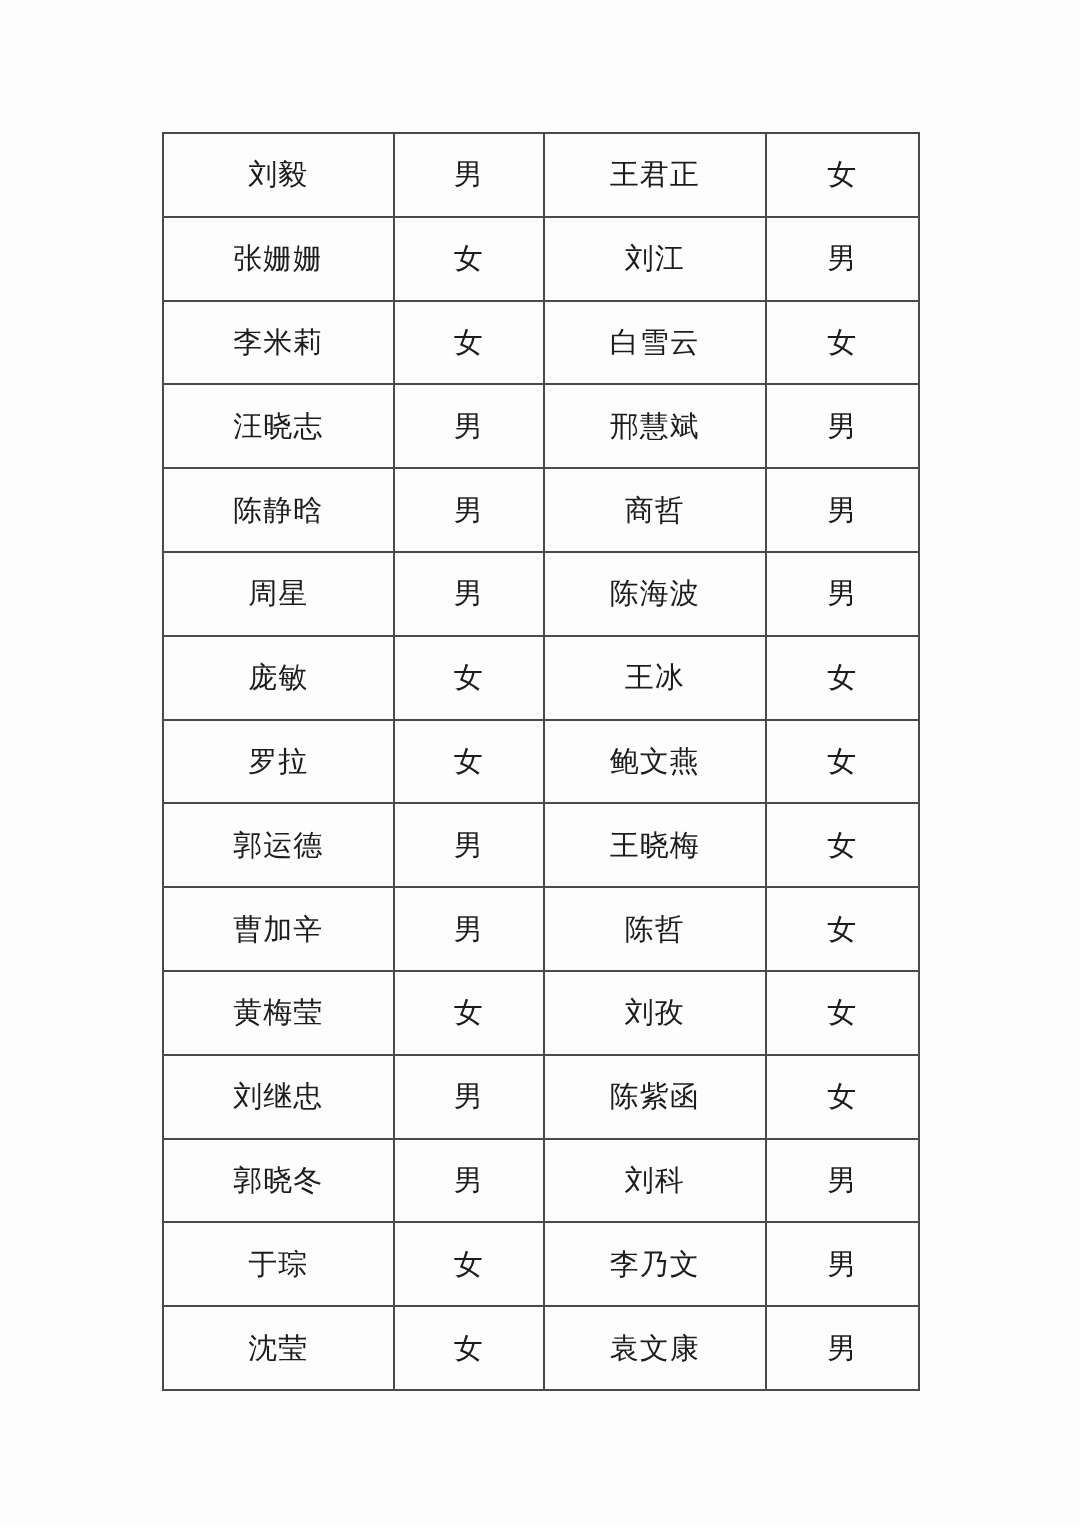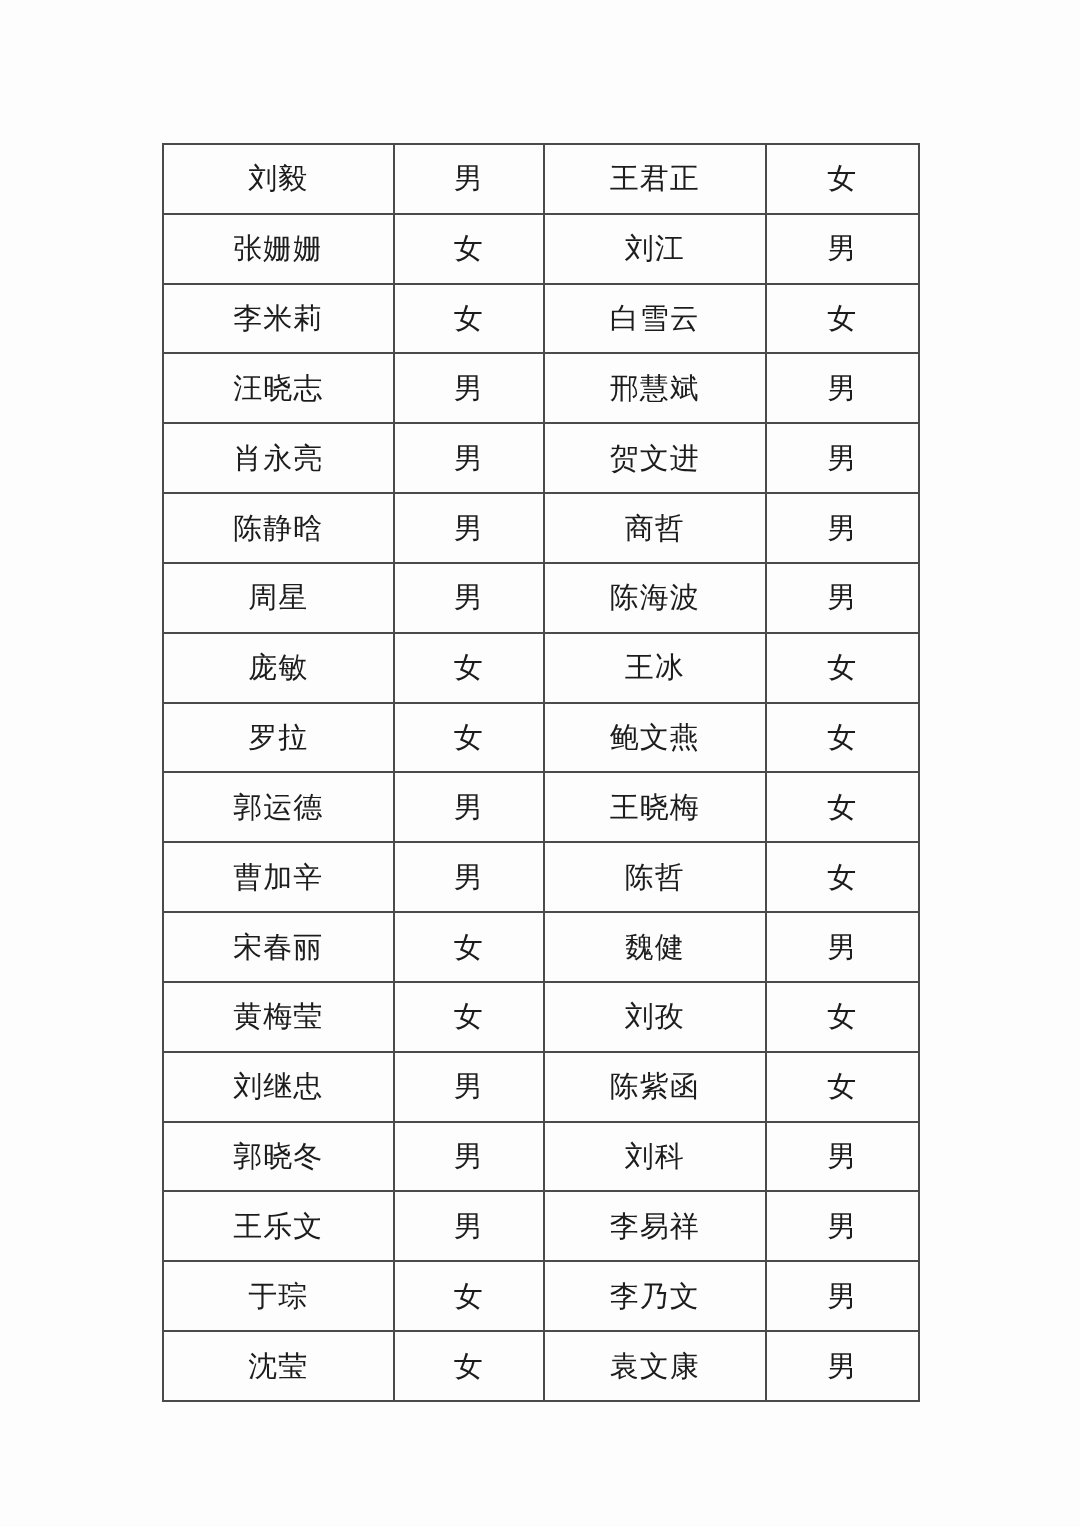--- a/index.html
+++ b/index.html
@@ -9,21 +9,21 @@
   body {
     width: 1080px;
     height: 1527px;
     background: #fdfdfd;
     font-family: "Liberation Serif", "DejaVu Serif", serif;
     color: #1c1c1c;
     position: relative;
   }
   .page {
     position: absolute;
-    left: 0; top: 11px;
+    left: 0; top: 0;
     width: 1080px;
     height: 1332px;
   }
   table.roster {
     position: absolute;
     left: 162px;
     top: 132px;
     width: 758px;
     height: 1259px;
     border-collapse: collapse;
@@ -75,26 +75,20 @@
           <td>白雪云</td>
           <td>女</td>
         </tr>
         <tr>
           <td>汪晓志</td>
           <td>男</td>
           <td>邢慧斌</td>
           <td>男</td>
         </tr>
         <tr>
-          <td>肖永亮</td>
-          <td>男</td>
-          <td>贺文进</td>
-          <td>男</td>
-        </tr>
-        <tr>
           <td>陈静晗</td>
           <td>男</td>
           <td>商哲</td>
           <td>男</td>
         </tr>
         <tr>
           <td>周星</td>
           <td>男</td>
           <td>陈海波</td>
           <td>男</td>
@@ -117,47 +111,35 @@
           <td>王晓梅</td>
           <td>女</td>
         </tr>
         <tr>
           <td>曹加辛</td>
           <td>男</td>
           <td>陈哲</td>
           <td>女</td>
         </tr>
         <tr>
-          <td>宋春丽</td>
-          <td>女</td>
-          <td>魏健</td>
-          <td>男</td>
-        </tr>
-        <tr>
           <td>黄梅莹</td>
           <td>女</td>
           <td>刘孜</td>
           <td>女</td>
         </tr>
         <tr>
           <td>刘继忠</td>
           <td>男</td>
           <td>陈紫函</td>
           <td>女</td>
         </tr>
         <tr>
           <td>郭晓冬</td>
           <td>男</td>
           <td>刘科</td>
-          <td>男</td>
-        </tr>
-        <tr>
-          <td>王乐文</td>
-          <td>男</td>
-          <td>李易祥</td>
           <td>男</td>
         </tr>
         <tr>
           <td>于琮</td>
           <td>女</td>
           <td>李乃文</td>
           <td>男</td>
         </tr>
         <tr>
           <td>沈莹</td>

